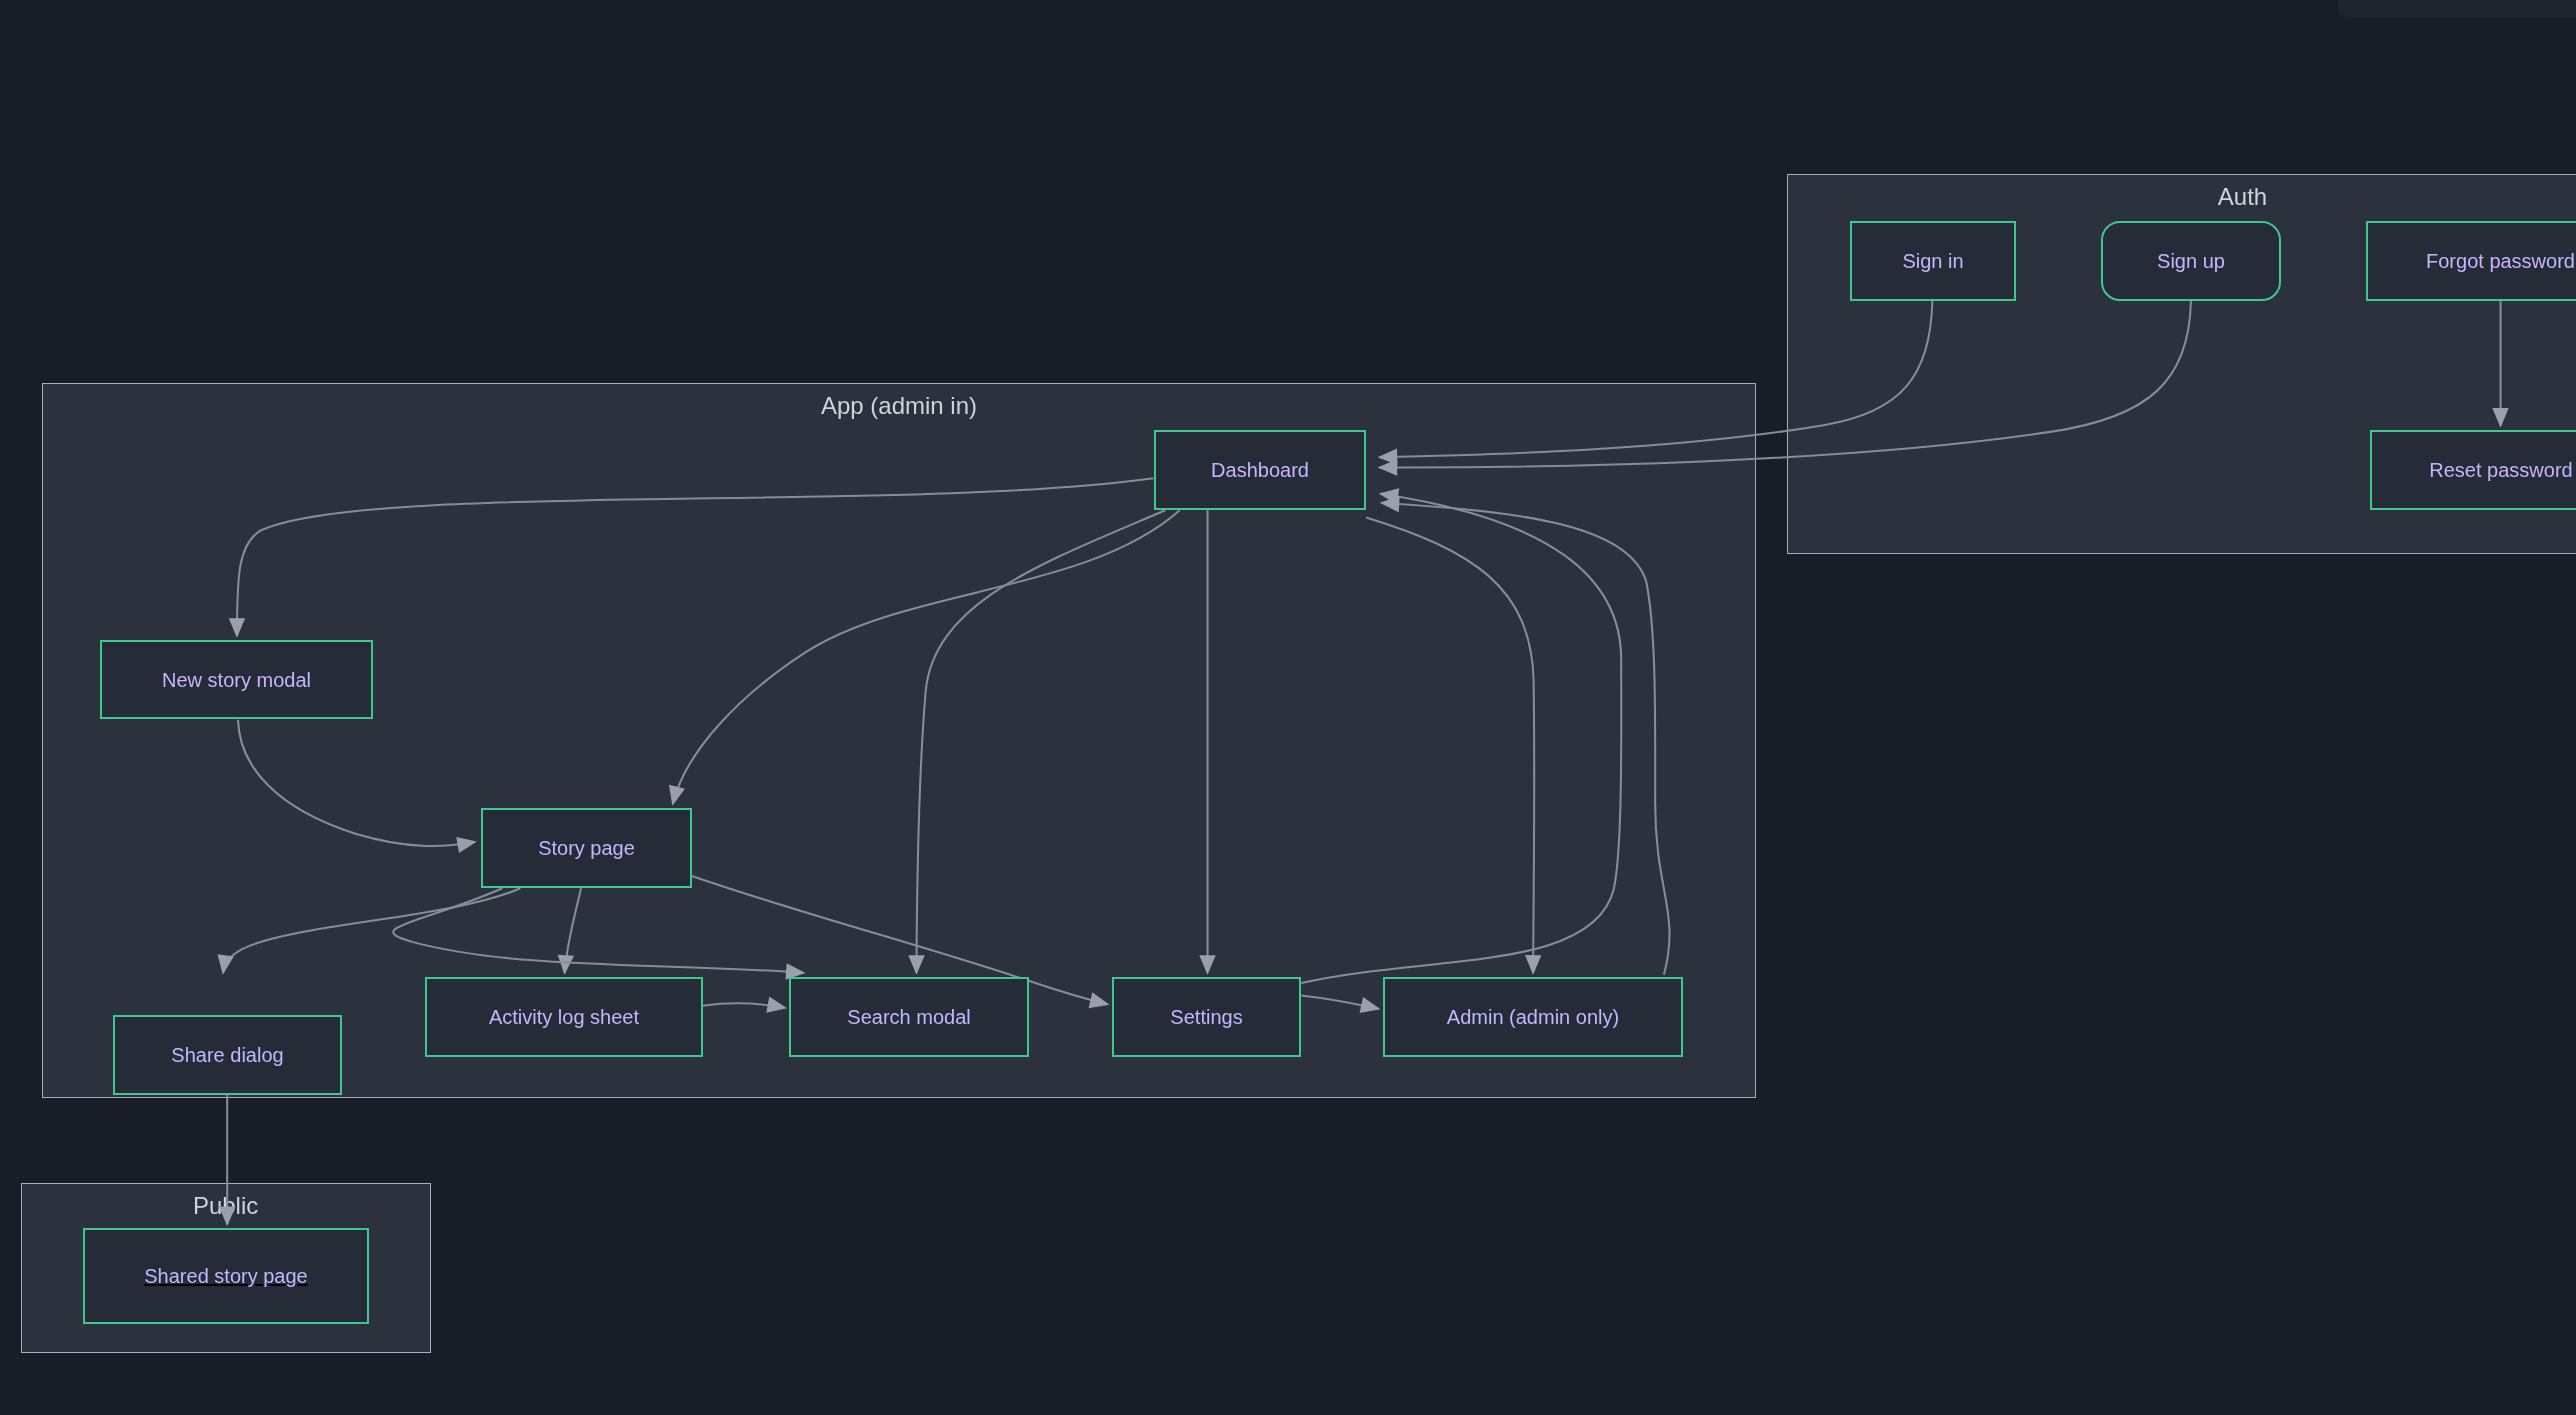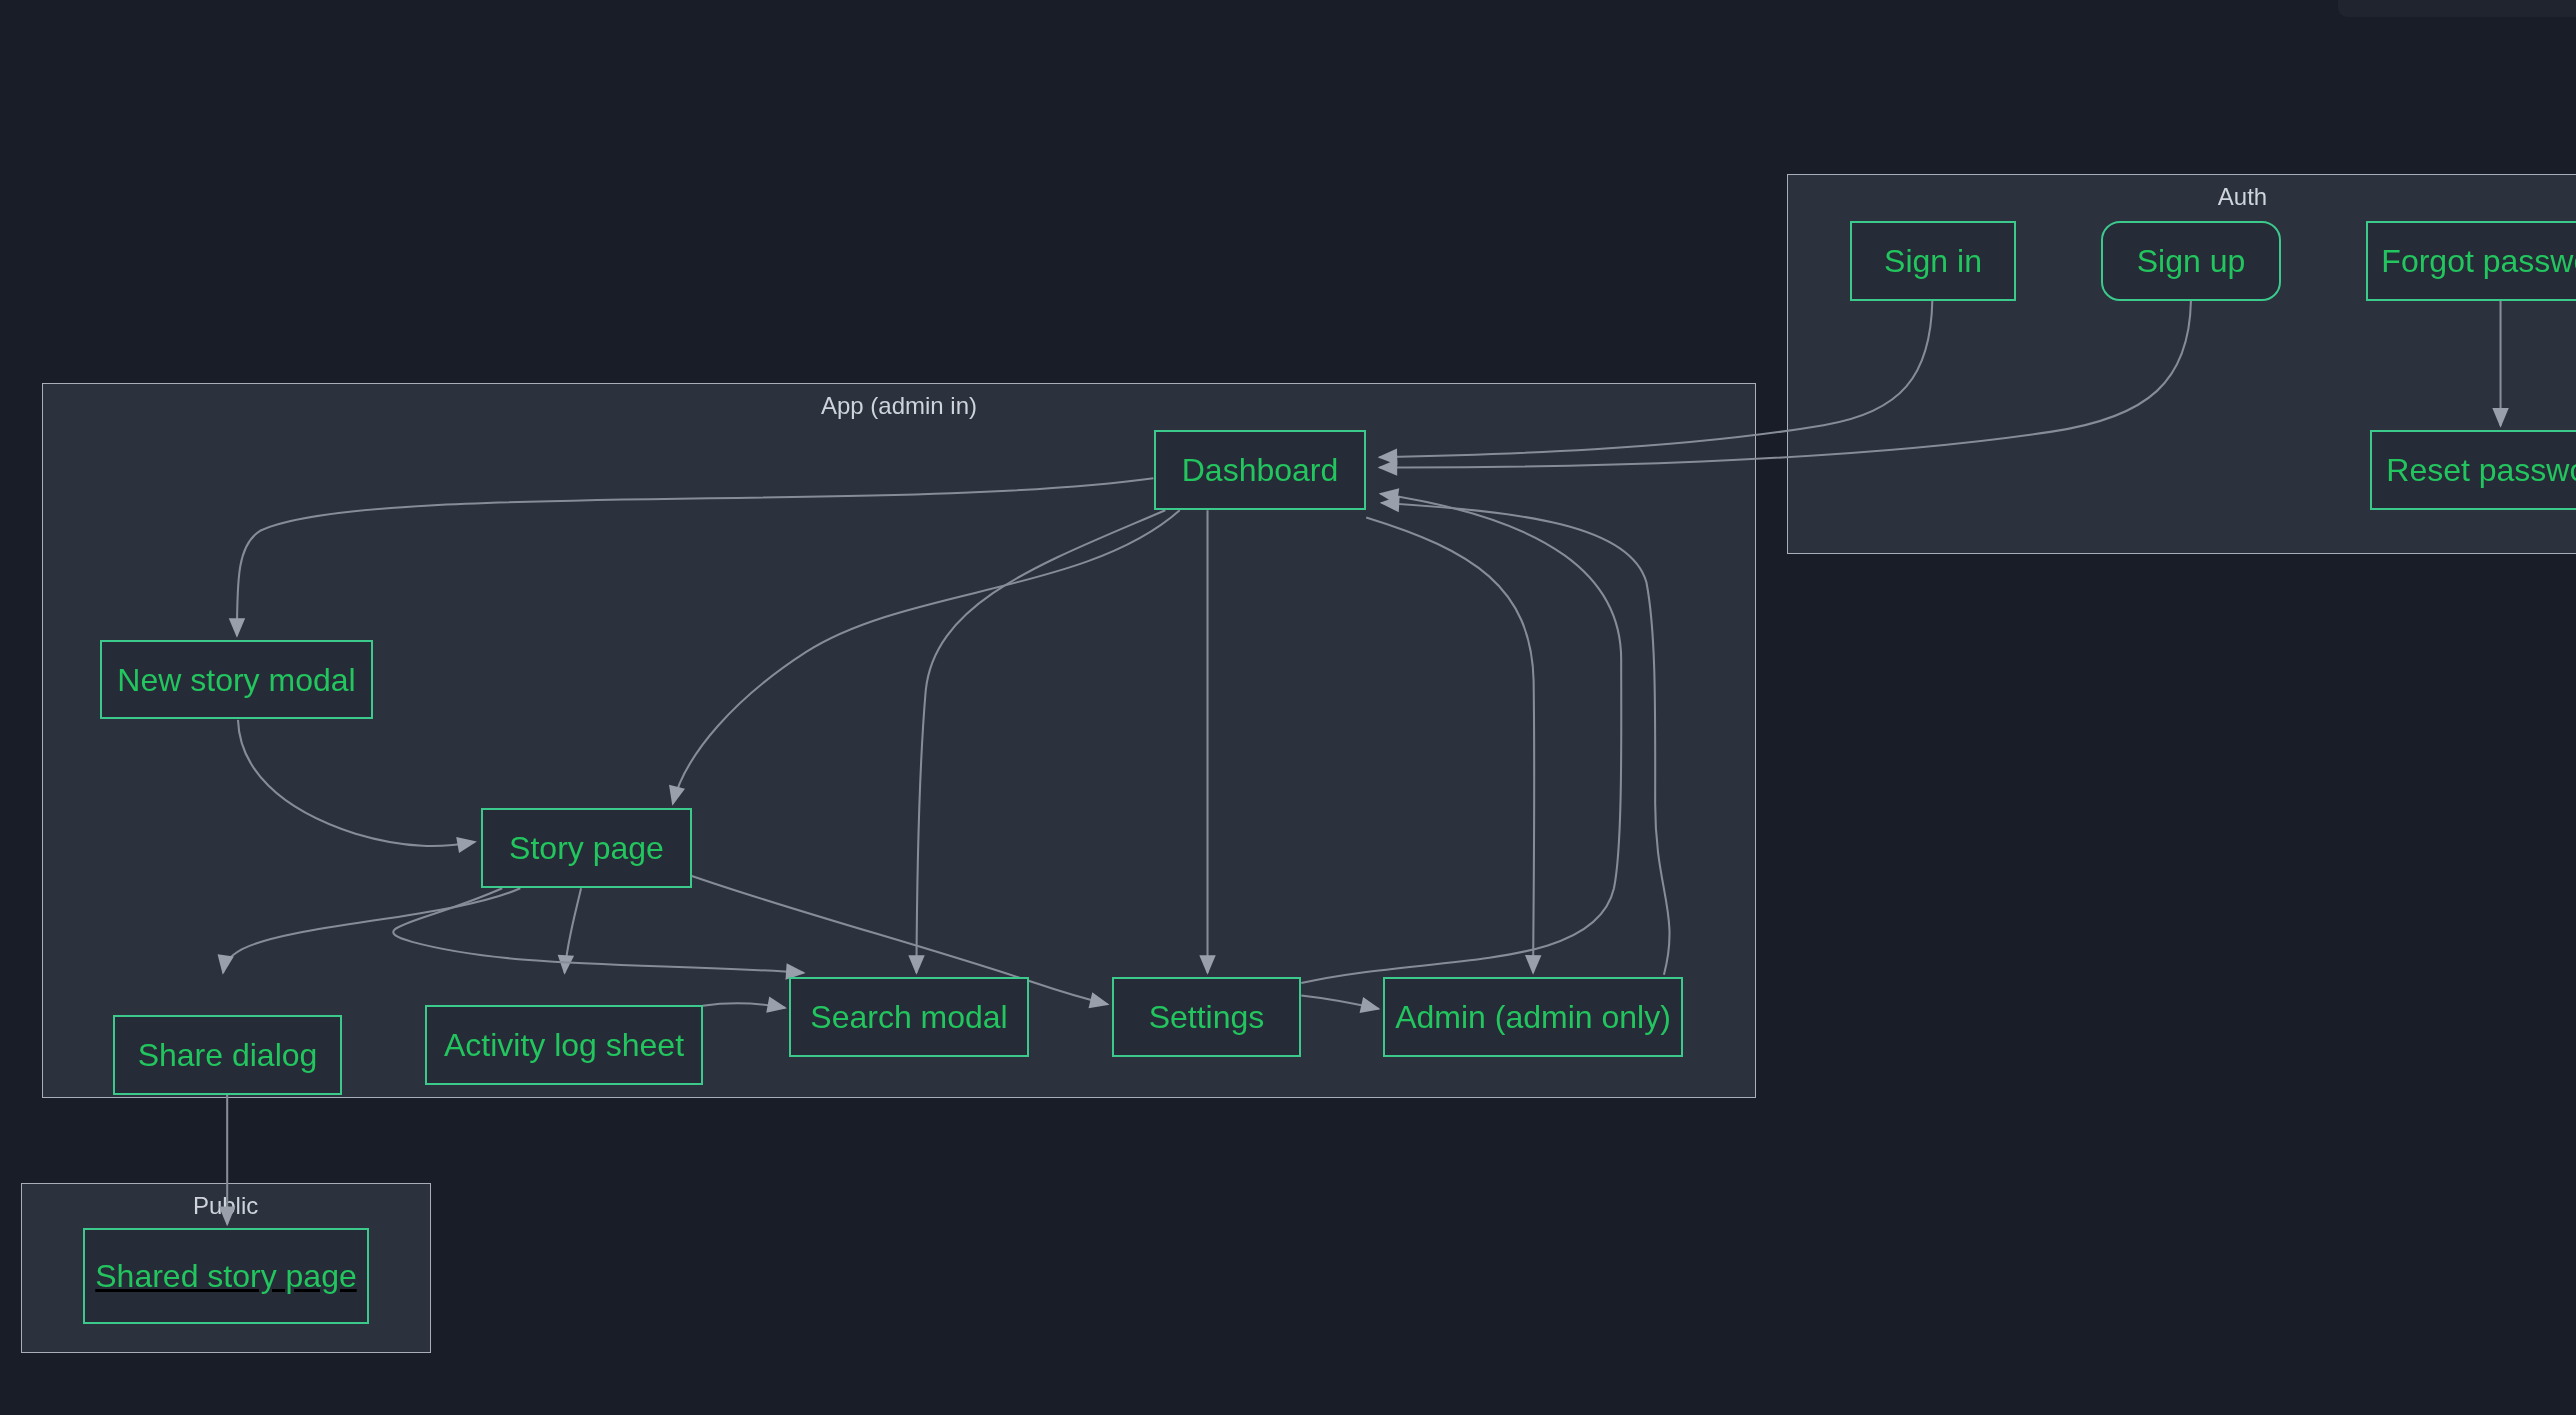--- a/index.html
+++ b/index.html
@@ -58,34 +58,34 @@
   .node {
     position: absolute;
     background: #262c37;
     border: 2.6px solid #3cc98c;
     box-sizing: border-box;
     display: flex;
     align-items: center;
     justify-content: center;
   }
   .node span {
-    color: #22c55e;
-    font-size: 32px;
+    color: #c4b5fd;
+    font-size: 20px;
     line-height: 28px;
     white-space: nowrap;
   }
   #n-signin      { left: 1850px; top: 221px;  width: 166px; height: 80px; }
   #n-signup      { left: 2101px; top: 221px;  width: 180px; height: 80px; border-radius: 19px; }
   #n-forgot      { left: 2366px; top: 221px;  width: 269px; height: 80px; }
   #n-reset       { left: 2370px; top: 430px;  width: 262px; height: 80px; }
   #n-dashboard   { left: 1154px; top: 430px;  width: 212px; height: 80px; }
   #n-newstory    { left: 100px;  top: 640px; width: 273px; height: 79px; }
   #n-storypage   { left: 481px;  top: 808px; width: 211px; height: 80px; }
   #n-sharedialog { left: 113px;  top: 977px; width: 229px; height: 80px; margin-top: 38px; }
-  #n-activitylog { left: 425px;  top: 977px; width: 278px; height: 80px; margin-top: 28px; }
+  #n-activitylog { left: 425px;  top: 977px; width: 278px; height: 80px; }
   #n-searchmodal { left: 789px; top: 977px; width: 240px; height: 80px; }
   #n-settings    { left: 1112px; top: 977px; width: 189px; height: 80px; }
   #n-admin       { left: 1383px; top: 977px; width: 300px; height: 80px; }
   #n-sharedstory { left: 83px;  top: 1228px; width: 286px; height: 96px; text-decoration: underline; }
 </style>
 </head>
 <body>
 
 <div id="canvas">
 

